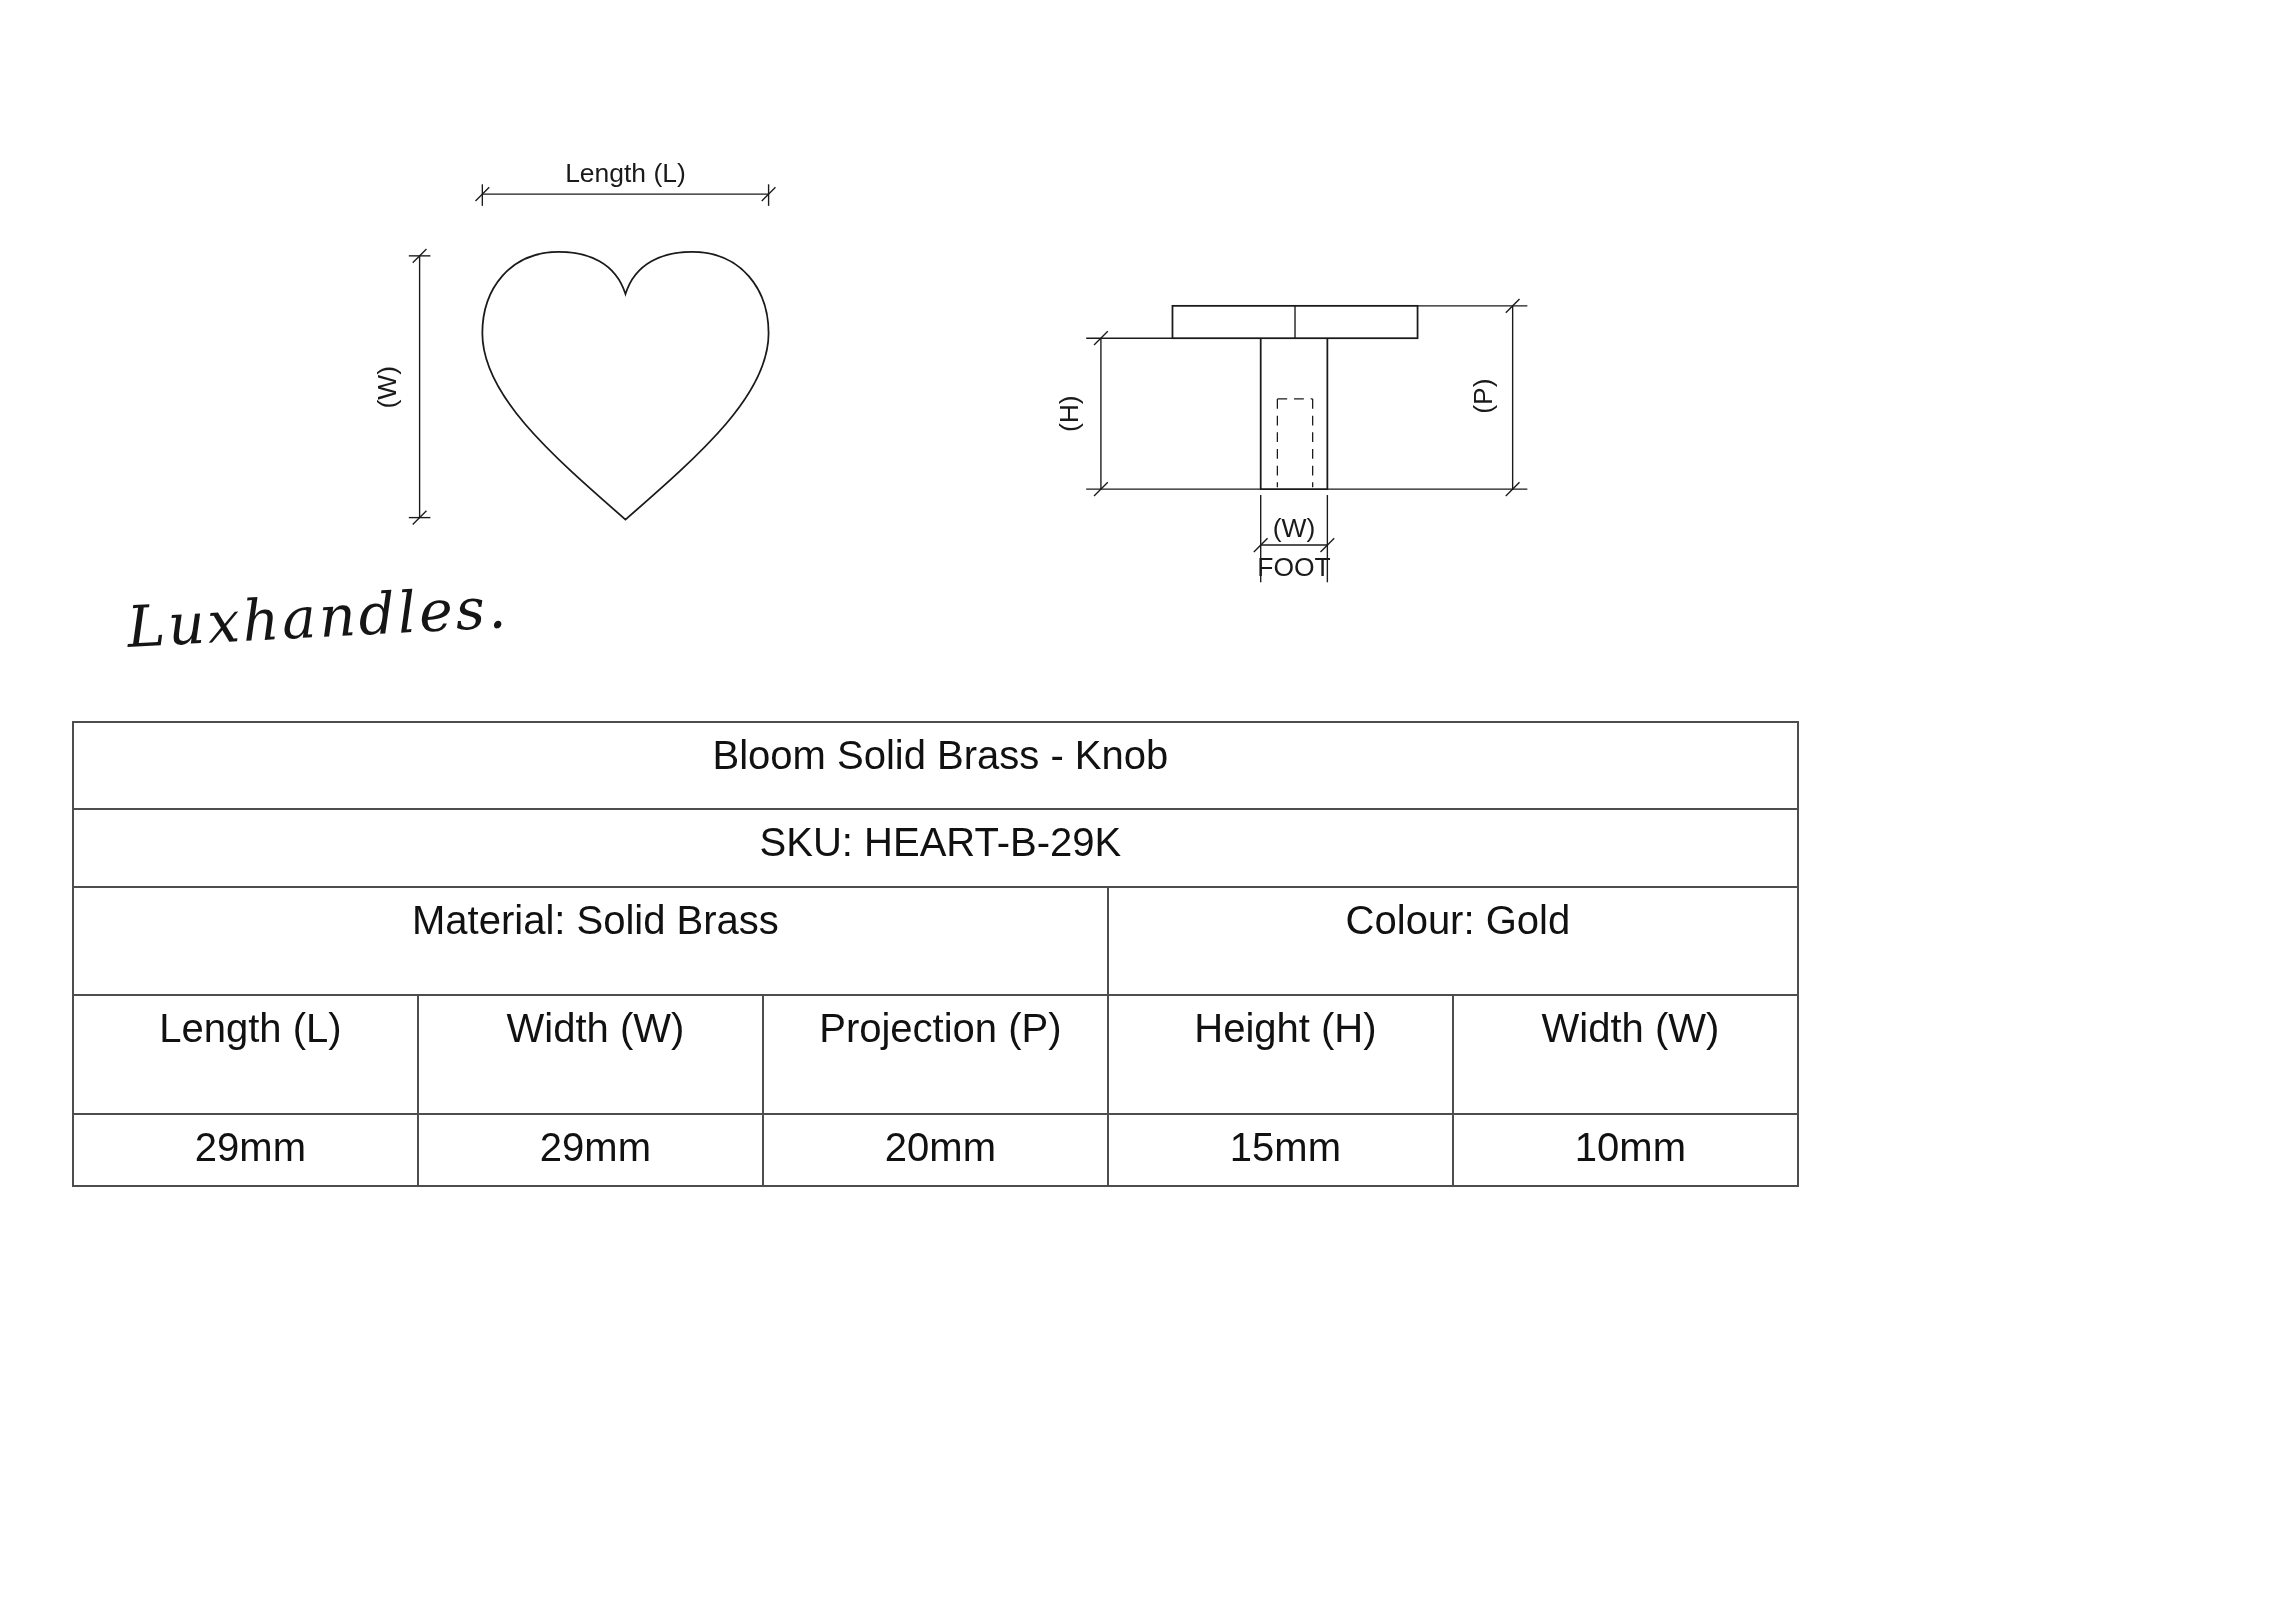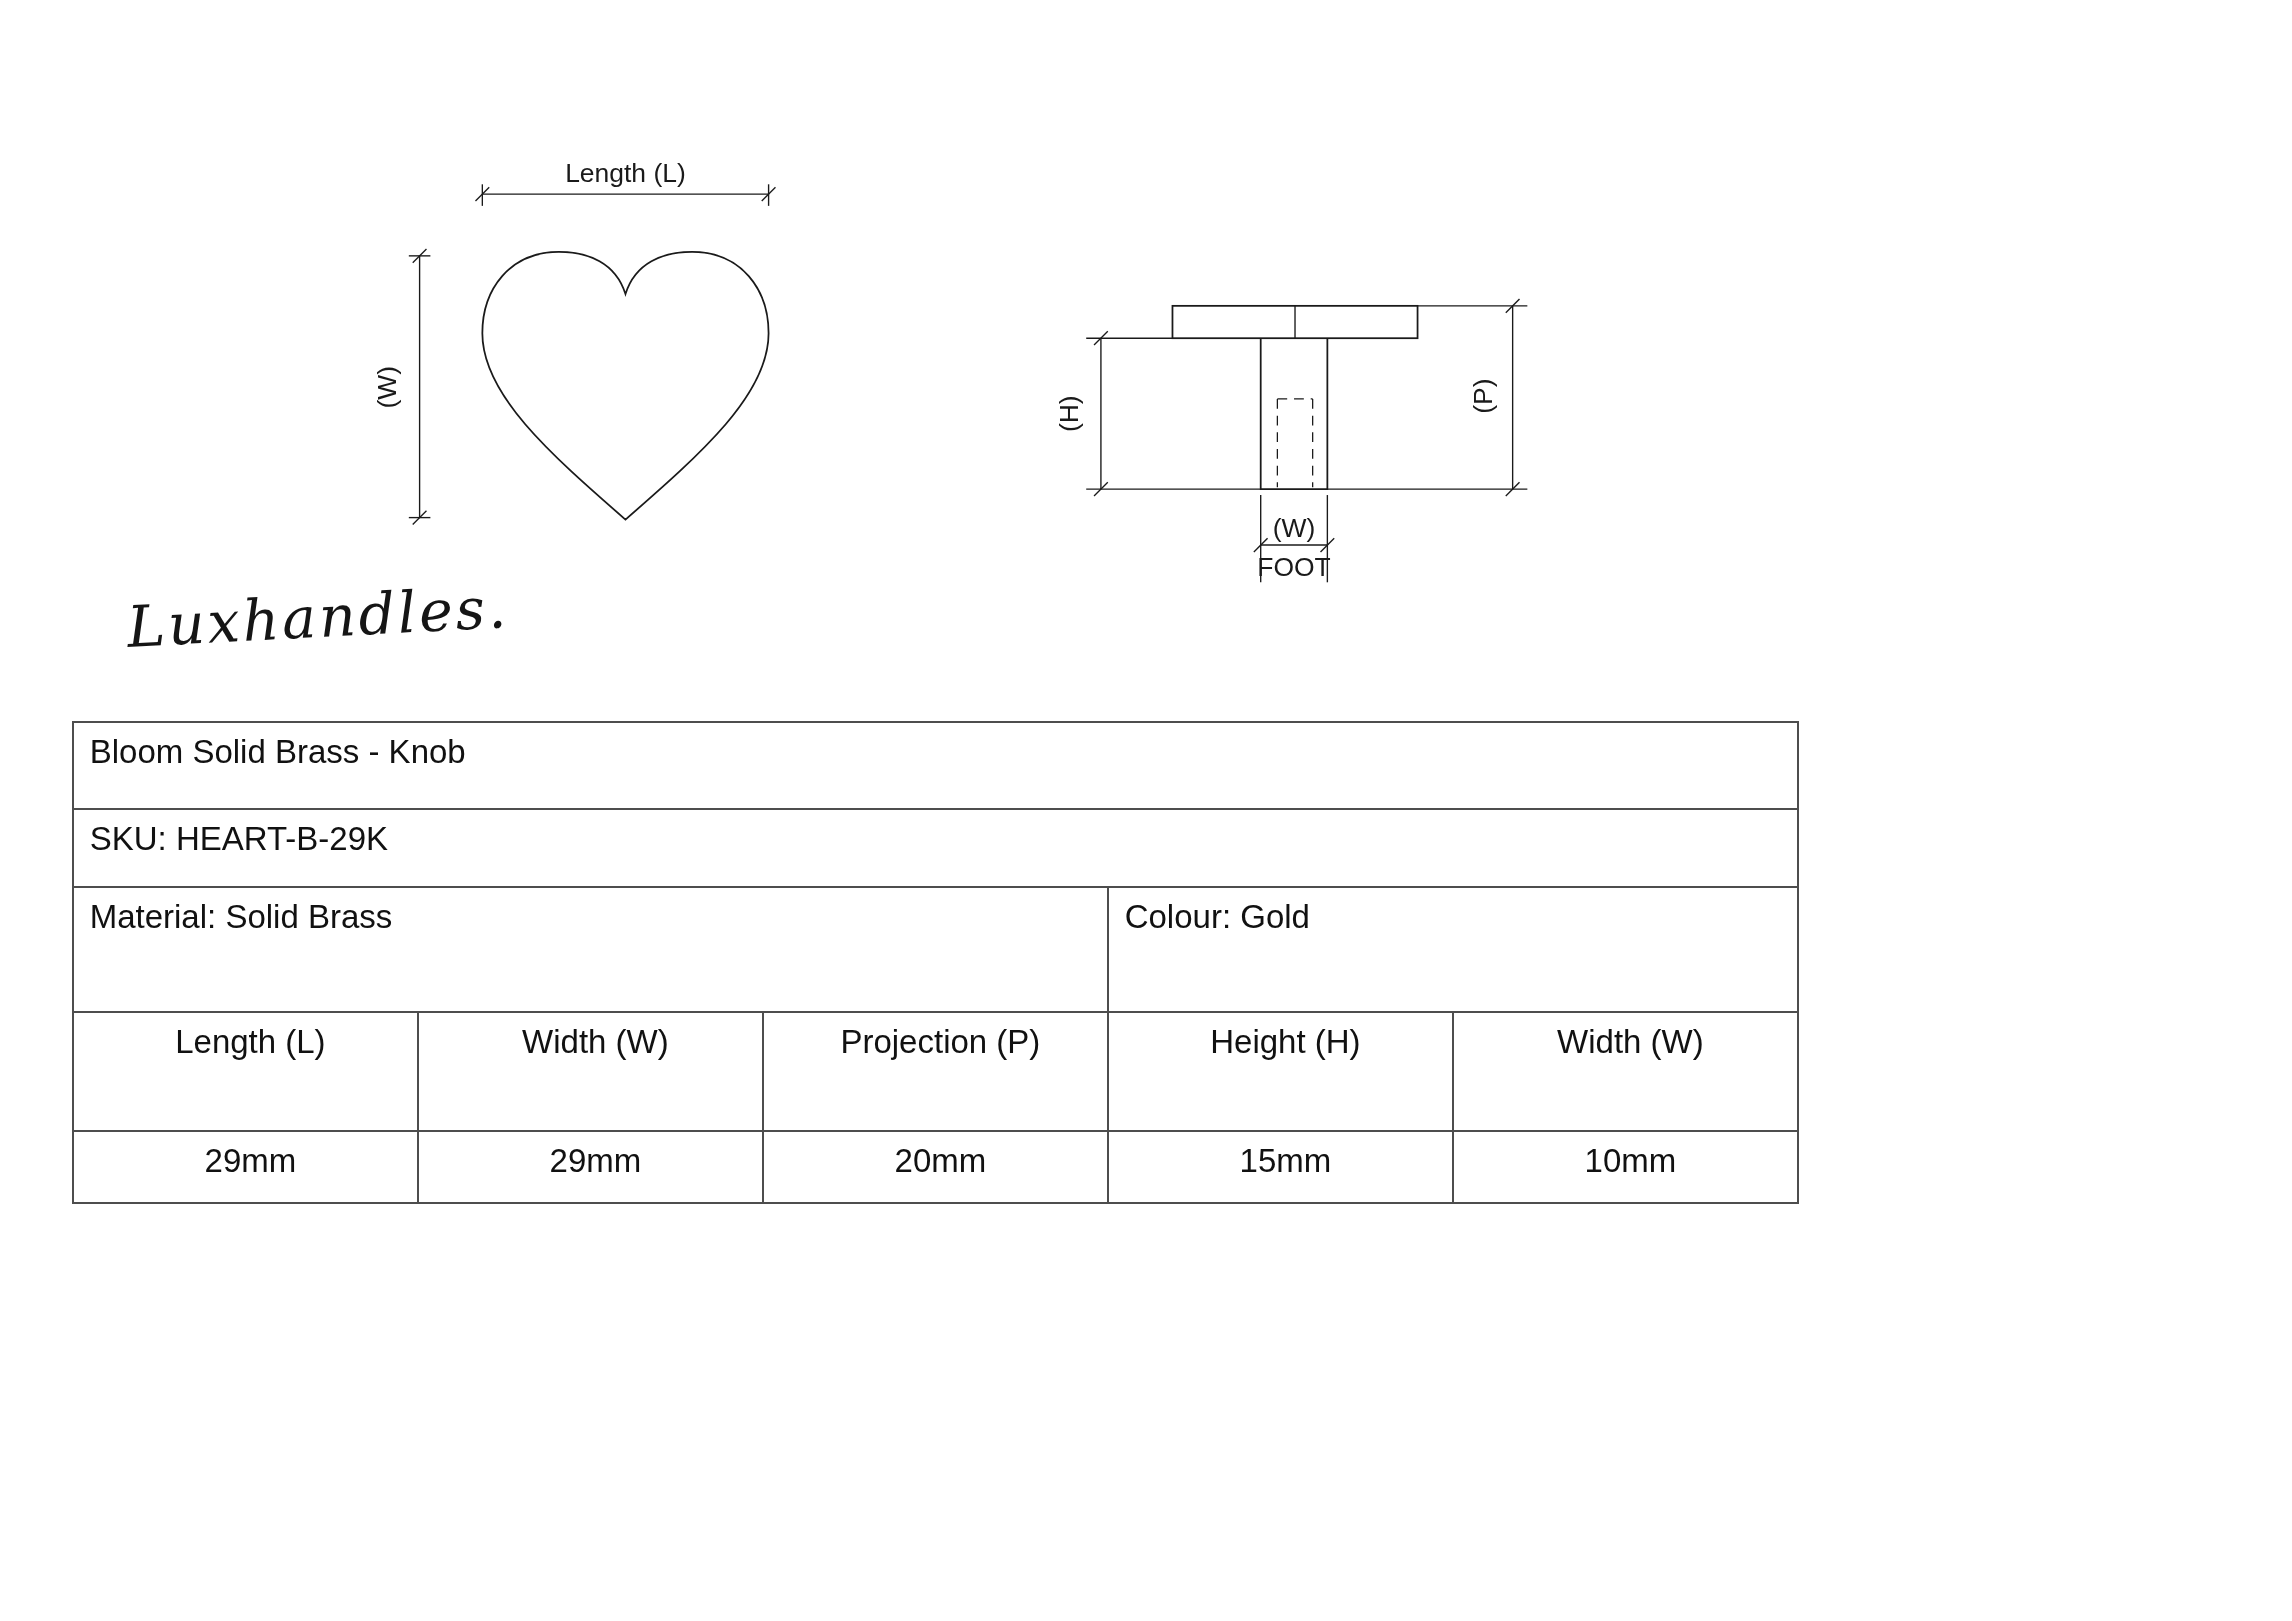--- a/index.html
+++ b/index.html
@@ -44,36 +44,37 @@
     top: 721px;
     width: 1727px;
     border-collapse: collapse;
     table-layout: fixed;
   }
   #spec-table td {
     border: 2px solid #4d4d4d;
     vertical-align: top;
     box-sizing: border-box;
     padding: 9.8px 5.9px 0 15.7px;
-    font-size: 33px;
+    font-size: 40px;
     background: #ffffff;
     overflow: hidden;
     white-space: nowrap;
+    text-align: center;
   }
   .row-title td {
     height: 87px;
     font-size: 47px;
     padding-top: 13.7px;
   }
   .row-sku td {
     height: 78px;
     padding-top: 19.6px;
   }
   .row-material td {
-    height: 125px;
+    height: 108px;
     padding-top: 13.7px;
   }
   .row-headers td {
     height: 119px;
     text-align: center;
     padding: 15.7px 0 0 0;
   }
   .row-values td {
     height: 72px;
     text-align: center;

